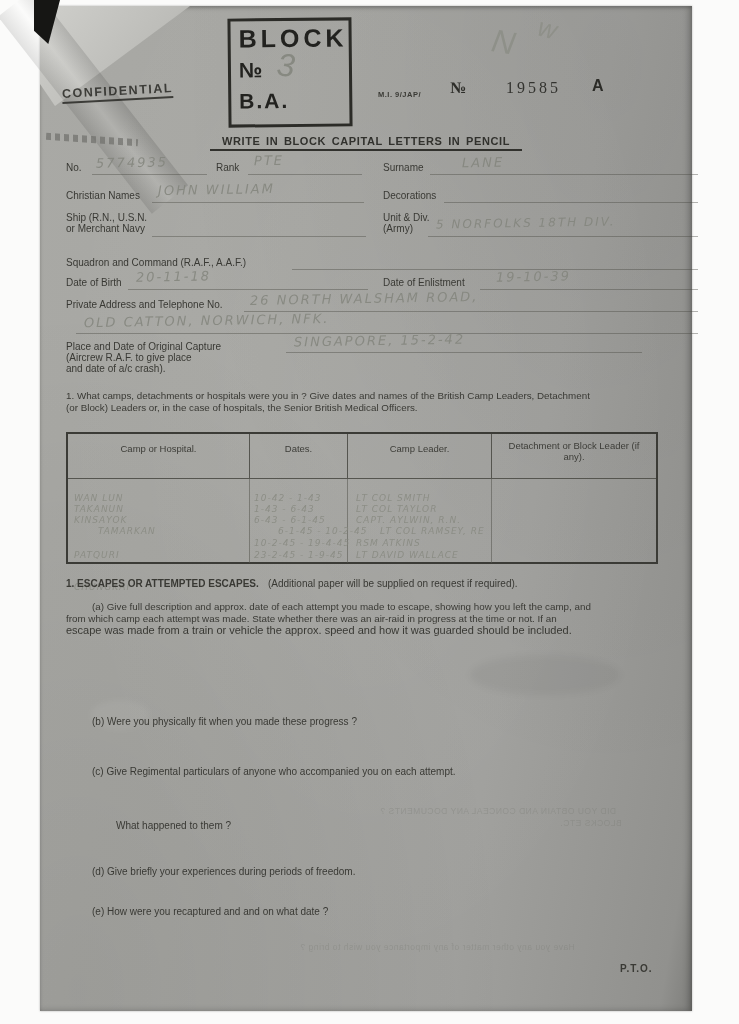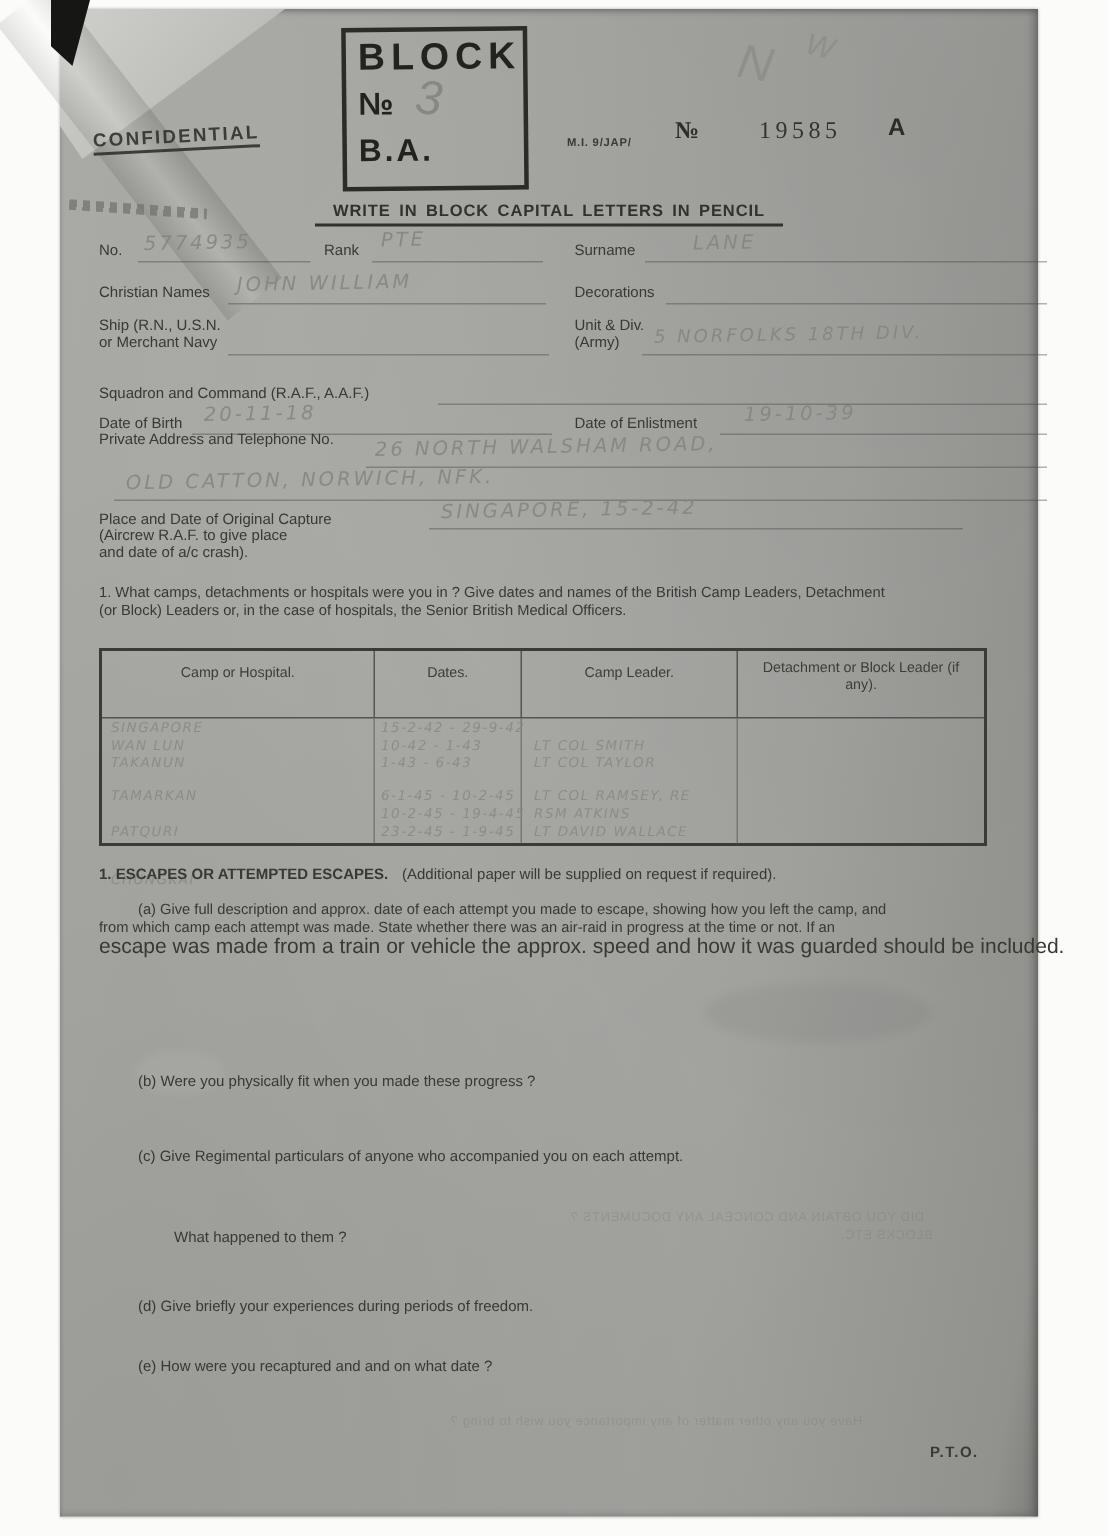--- a/index.html
+++ b/index.html
@@ -131,21 +131,21 @@
   <div class="print" style="left:66px;top:257px;">Squadron and Command (R.A.F., A.A.F.)</div>
   <div class="fline" style="left:292px;top:269px;width:406px;"></div>
 
   <div class="print" style="left:66px;top:277px;">Date of Birth</div>
   <div class="pencil" style="left:136px;top:269px;">20-11-18</div>
   <div class="fline" style="left:128px;top:289px;width:240px;"></div>
   <div class="print" style="left:383px;top:277px;">Date of Enlistment</div>
   <div class="pencil" style="left:496px;top:269px;">19-10-39</div>
   <div class="fline" style="left:480px;top:289px;width:218px;"></div>
 
-  <div class="print" style="left:66px;top:288px;">Private Address and Telephone No.</div>
+  <div class="print" style="left:66px;top:299px;">Private Address and Telephone No.</div>
   <div class="pencil" style="left:250px;top:291px;">26 NORTH WALSHAM ROAD,</div>
   <div class="fline" style="left:244px;top:311px;width:454px;"></div>
   <div class="pencil" style="left:84px;top:313px;">OLD CATTON, NORWICH, NFK.</div>
   <div class="fline" style="left:76px;top:333px;width:622px;"></div>
 
   <div class="print" style="left:66px;top:341px;">Place and Date of Original Capture</div>
   <div class="print" style="left:66px;top:352px;">(Aircrew R.A.F. to give place</div>
   <div class="print" style="left:66px;top:363px;">and date of a/c crash).</div>
   <div class="pencil" style="left:294px;top:333px;">SINGAPORE,    15-2-42</div>
   <div class="fline" style="left:286px;top:352px;width:356px;"></div>
@@ -157,36 +157,36 @@
     <div class="camp-head">
       <div class="hc c1">Camp or Hospital.</div>
       <div class="hc c2">Dates.</div>
       <div class="hc c3">Camp Leader.</div>
       <div class="hc c4" style="white-space:normal;padding:6px 14px 0;">Detachment or Block Leader (if any).</div>
     </div>
     <div class="camp-body">
       <div class="vline" style="left:181px;"></div>
       <div class="vline" style="left:279px;"></div>
       <div class="vline" style="left:423px;"></div>
-      <div class="trow" style="top:2px;">
-        <span class="tc" style="left:6px;">SINGAPORE</span>
-        <span class="tc" style="left:186px;">15-2-42 - 29-9-42</span>
-        <span class="tc" style="left:288px;"></span>
-      </div>
       <div class="trow" style="top:14px;">
         <span class="tc" style="left:6px;">WAN LUN</span>
         <span class="tc" style="left:186px;">10-42  -  1-43</span>
         <span class="tc" style="left:288px;">LT COL SMITH</span>
       </div>
       <div class="trow" style="top:25px;">
         <span class="tc" style="left:6px;">TAKANUN</span>
         <span class="tc" style="left:186px;">1-43  -  6-43</span>
         <span class="tc" style="left:288px;">LT COL TAYLOR</span>
       </div>
-      <div class="trow" style="top:47px;">
+      <div class="trow" style="top:36px;">
+        <span class="tc" style="left:6px;">KINSAYOK</span>
+        <span class="tc" style="left:186px;">6-43  -  6-1-45</span>
+        <span class="tc" style="left:288px;">CAPT. AYLWIN, R.N.</span>
+      </div>
+      <div class="trow" style="top:47px;margin-left:24px;">
         <span class="tc" style="left:6px;">TAMARKAN</span>
         <span class="tc" style="left:186px;">6-1-45 - 10-2-45</span>
         <span class="tc" style="left:288px;">LT COL RAMSEY, RE</span>
       </div>
       <div class="trow" style="top:59px;">
         <span class="tc" style="left:6px;margin-top:44px;">CHUNGKAI</span>
         <span class="tc" style="left:186px;">10-2-45 - 19-4-45</span>
         <span class="tc" style="left:288px;">RSM  ATKINS</span>
       </div>
       <div class="trow" style="top:71px;">
@@ -194,21 +194,21 @@
         <span class="tc" style="left:186px;">23-2-45 - 1-9-45</span>
         <span class="tc" style="left:288px;">LT DAVID WALLACE</span>
       </div>
     </div>
   </div>
 
   <div class="print b" style="left:66px;top:578px;">1.   ESCAPES OR ATTEMPTED ESCAPES.</div>
   <div class="print" style="left:268px;top:578px;">(Additional paper will be supplied on request if required).</div>
   <div class="print" style="left:66px;top:613px;font-size:9.8px;">from which camp each attempt was made.   State whether there was an air-raid in progress at the time or not.   If  an</div>
   <div class="print" style="left:92px;top:601px;font-size:9.8px;">(a)   Give full description and approx. date of each attempt you made to escape, showing how you left the camp,  and</div>
-  <div class="print" style="left:66px;top:625px;font-size:14px;">escape was made from a train or vehicle the approx. speed and how it was guarded should be included.</div>
+  <div class="print" style="left:66px;top:625px;font-size:11px;">escape was made from a train or vehicle the approx. speed and how it was guarded should be included.</div>
 
   <div class="print" style="left:92px;top:716px;">(b)   Were you physically fit when you made these progress ?</div>
   <div class="print" style="left:92px;top:766px;">(c)   Give Regimental particulars of anyone who accompanied you on each attempt.</div>
   <div class="print" style="left:116px;top:820px;">What happened to them ?</div>
   <div class="print" style="left:92px;top:866px;">(d)   Give briefly your experiences during periods of freedom.</div>
   <div class="print" style="left:92px;top:906px;">(e)   How were you recaptured and and on what date ?</div>
 
   <div class="bleed" style="left:380px;top:806px;">DID YOU OBTAIN AND CONCEAL ANY DOCUMENTS ?</div>
   <div class="bleed" style="left:560px;top:818px;">BLOCKS ETC.</div>
   <div class="bleed" style="left:300px;top:942px;">Have you any other matter of any importance you wish to bring ?</div>

